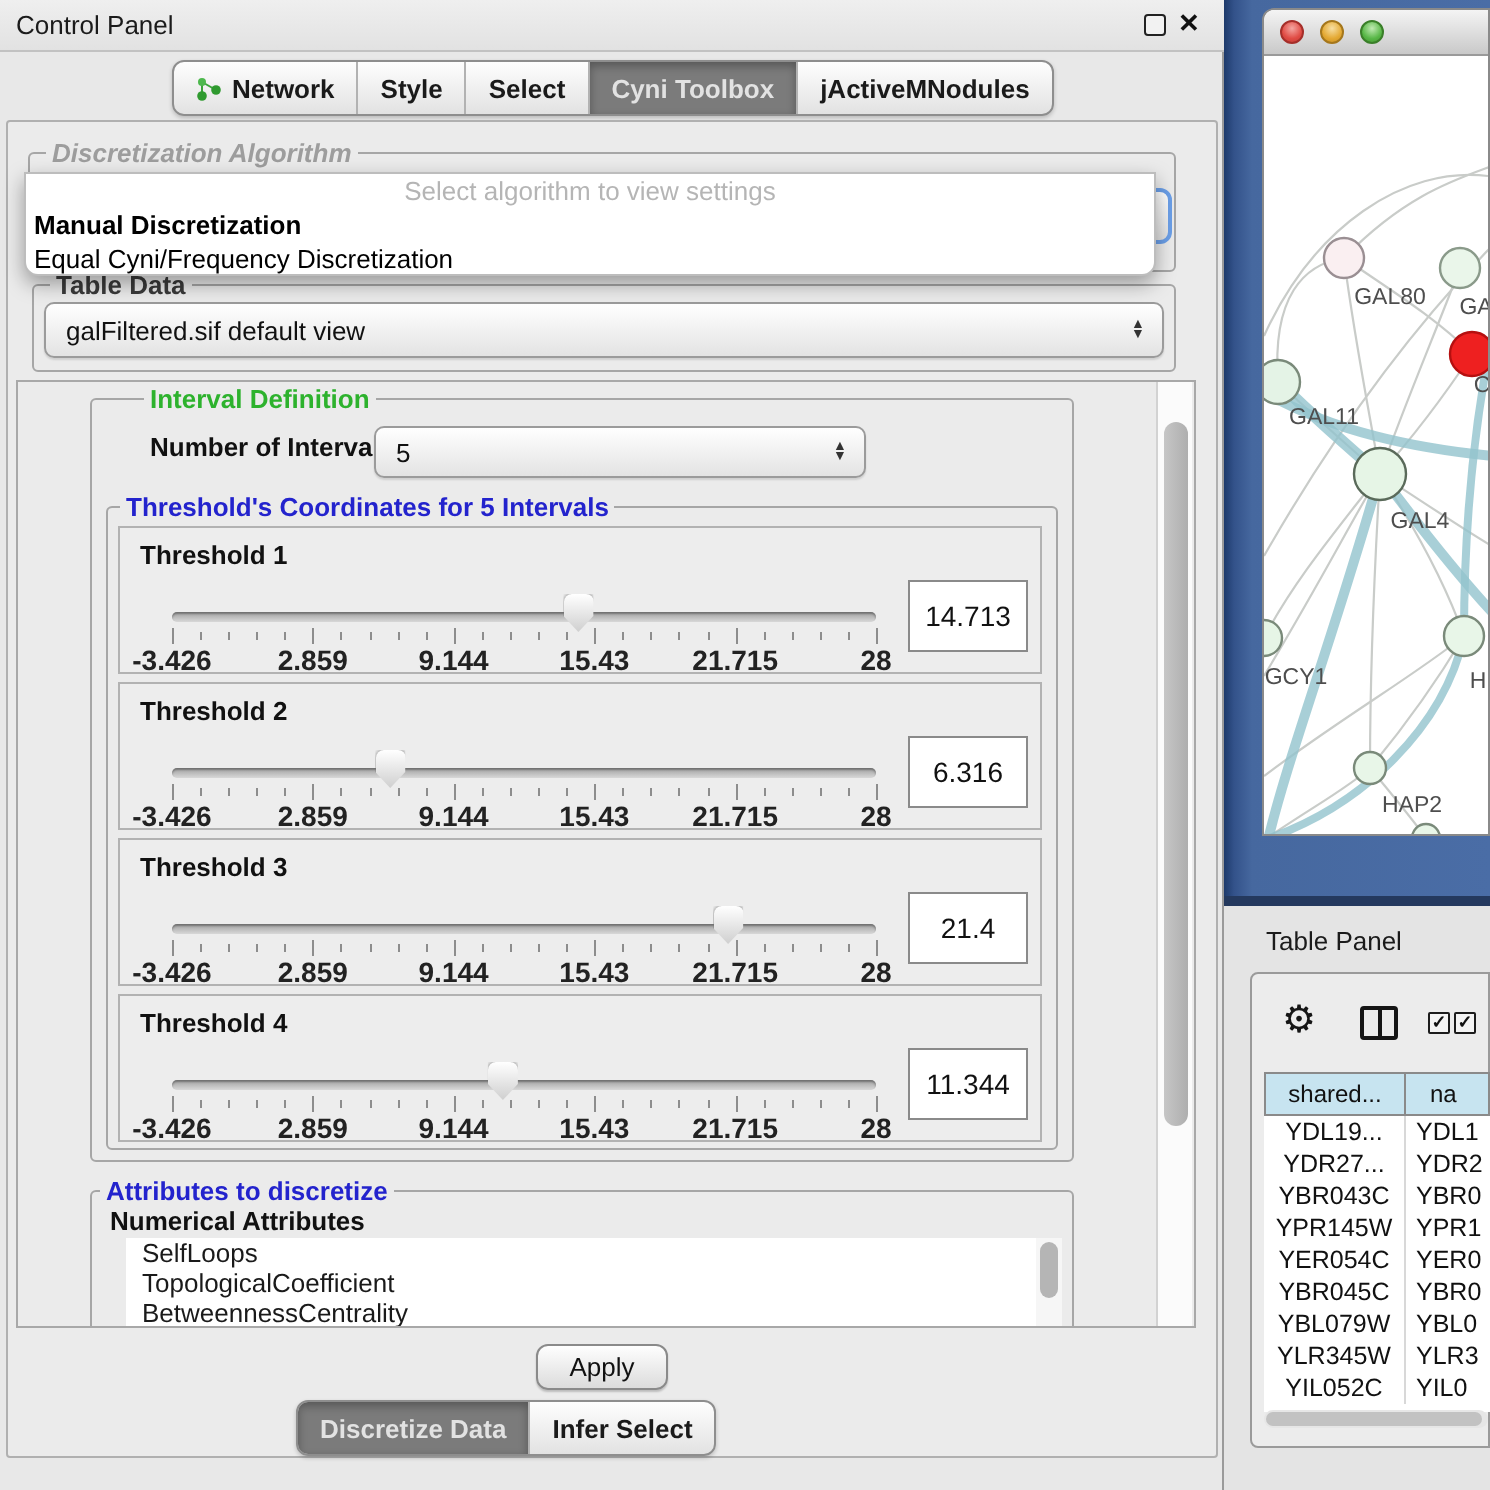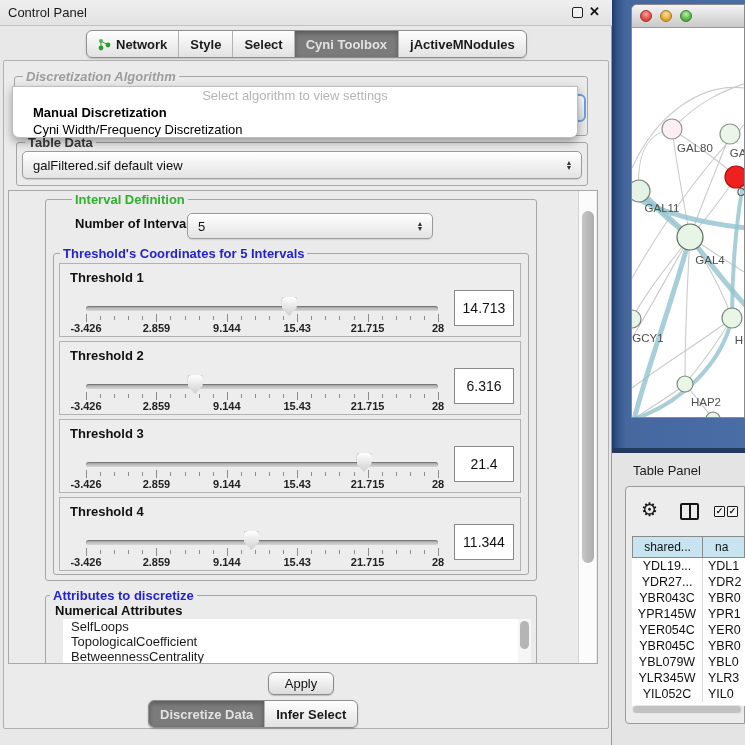--- a/index.html
+++ b/index.html
@@ -40,21 +40,21 @@
 
   #disc-group{left:14px;top:76px;width:574px;height:60px;}
   #disc-stub{left:552px;top:94px;width:34px;height:28px;border:2px solid #6b9fe8;border-radius:6px;
     background:linear-gradient(#fff,#e0e0e0);display:flex;align-items:center;justify-content:flex-end;}
   #td-group{left:16px;top:142px;width:572px;height:44px;}
   #td-combo{left:22px;top:151px;width:560px;height:28px;}
 
   #popup{left:12px;top:86px;width:566px;height:52px;background:#fff;border:1px solid #bdbdbd;
     border-radius:0 0 7px 7px;box-shadow:0 4px 10px rgba(0,0,0,.35);z-index:50;padding-top:1px;}
   #popup .hint{text-align:center;font-size:13px;color:#b5b5b5;height:16px;line-height:16px;}
-  #popup .opt{font-size:13px;color:#000;height:17px;line-height:17px;padding-left:20px;white-space:nowrap;}
+  #popup .opt{font-size:13px;color:#000;height:17px;line-height:17px;padding-left:4px;white-space:nowrap;}
   #popup .opt.bold{font-weight:bold;}
 
   #scrollarea{left:8px;top:190px;width:590px;height:474px;border:1px solid #a8a8a8;background:#ebebeb;overflow:hidden;position:absolute;}
   #vscroll{right:1px;top:0;width:18px;height:472px;background:#fbfbfb;border-left:1px solid #d2d2d2;}
   #vthumb{left:3px;top:20px;width:12px;height:352px;border-radius:6px;
     background:linear-gradient(90deg,#c6c6c6,#aeaeae);}
 
   #interval-group{left:36px;top:8px;width:492px;height:382px;}
   #num-label{left:66px;top:25px;font-size:13px;font-weight:bold;color:#111;}
   #num-combo{left:178px;top:22px;width:246px;height:26px;}
@@ -66,21 +66,21 @@
   .slider{position:absolute;left:26px;top:0;width:352px;height:74px;}
   .track{position:absolute;left:0;right:0;top:42px;height:5px;border-radius:3px;
     background:linear-gradient(#9f9f9f,#d8d8d8);box-shadow:inset 0 1px 1px rgba(0,0,0,.3);}
   .thumb{position:absolute;top:33px;width:15px;height:19px;
     background:linear-gradient(#ffffff,#cfcfcf);border-radius:4px 4px 0 0;
     clip-path:polygon(0 0,100% 0,100% 58%,50% 100%,0 58%);
     filter:drop-shadow(0 0 1px #777);}
   .tick{position:absolute;width:1px;background:#8d8d8d;}
   .tick.minor{top:52px;height:4px;}
   .tick.major{top:50px;height:8px;}
-  .ticklab{position:absolute;top:58px;transform:translateX(-50%);font-size:11px;font-weight:bold;color:#222;white-space:nowrap;}
+  .ticklab{position:absolute;top:58px;transform:translateX(-50%);font-size:14px;font-weight:bold;color:#222;white-space:nowrap;}
   .th-value{position:absolute;right:6px;top:26px;width:60px;height:36px;background:#fff;border:1px solid #8a8a8a;
     font-size:14px;color:#111;text-align:center;line-height:34px;}
 
   #attrs-group{left:36px;top:404px;width:492px;height:120px;}
   #attrs-title{left:46px;top:412px;font-size:13px;font-weight:bold;color:#111;}
   #listbox{left:54px;top:428px;width:468px;height:46px;background:#fff;position:absolute;overflow:hidden;}
   .list-item{font-size:13px;color:#1a1a1a;height:15px;line-height:15px;padding-left:8px;white-space:nowrap;}
   #list-scroll{position:absolute;right:0;top:0;width:13px;height:46px;background:#f6f6f6;}
   #list-thumb{position:absolute;left:2px;top:2px;width:9px;height:28px;border-radius:5px;background:#b5b5b5;}
 
@@ -389,21 +389,21 @@
       </div>
       <div class="tab">
         <span>Infer Select</span>
       </div>
     </div>
 
   <div id="popup" class="abs">
     <div class="hint">Select algorithm to view settings</div>
     <div id="popup-options">
         <div class="opt bold">Manual Discretization</div>
-        <div class="opt">Cyni Width/Frequency Discretization</div>
+        <div class="opt">Equal Cyni/Frequency Discretization</div>
       </div>
   </div>
 </div>
 
 <div id="right-panel" class="abs">
   <div id="blue-frame" class="abs">
     <div id="net-window" class="abs">
       <div id="net-titlebar" class="abs">
         <span class="light red"></span>
         <span class="light yellow"></span>

